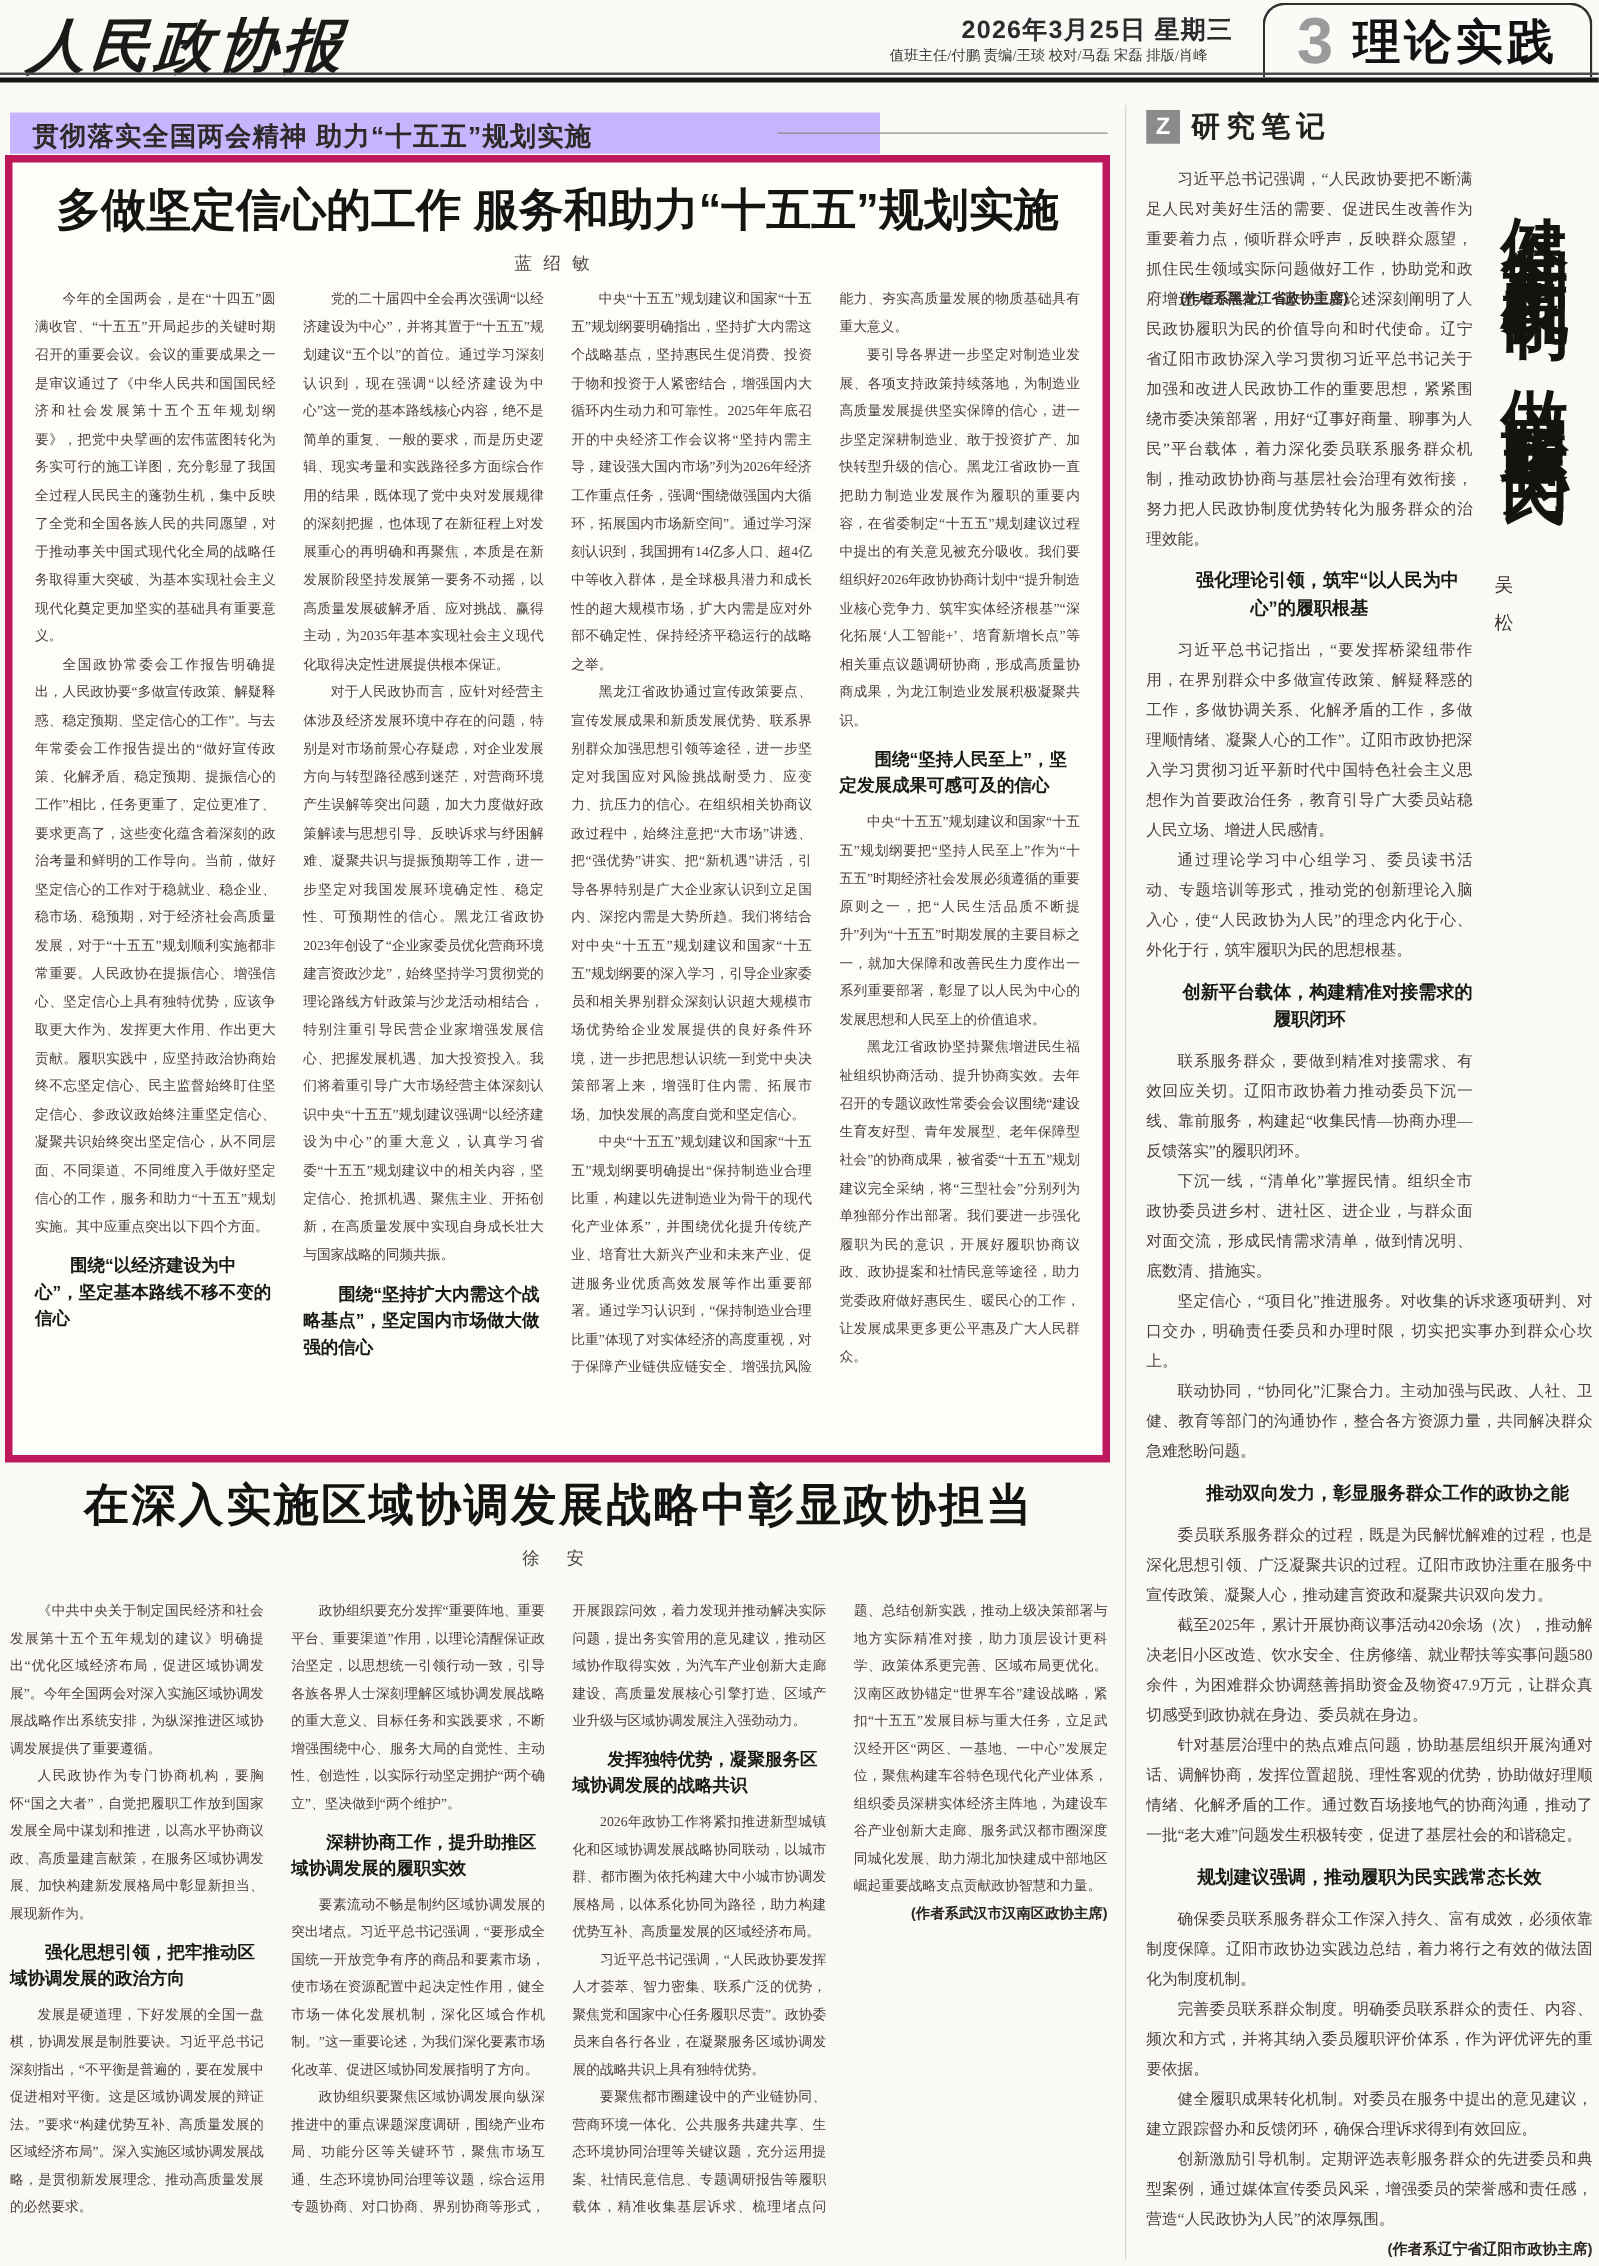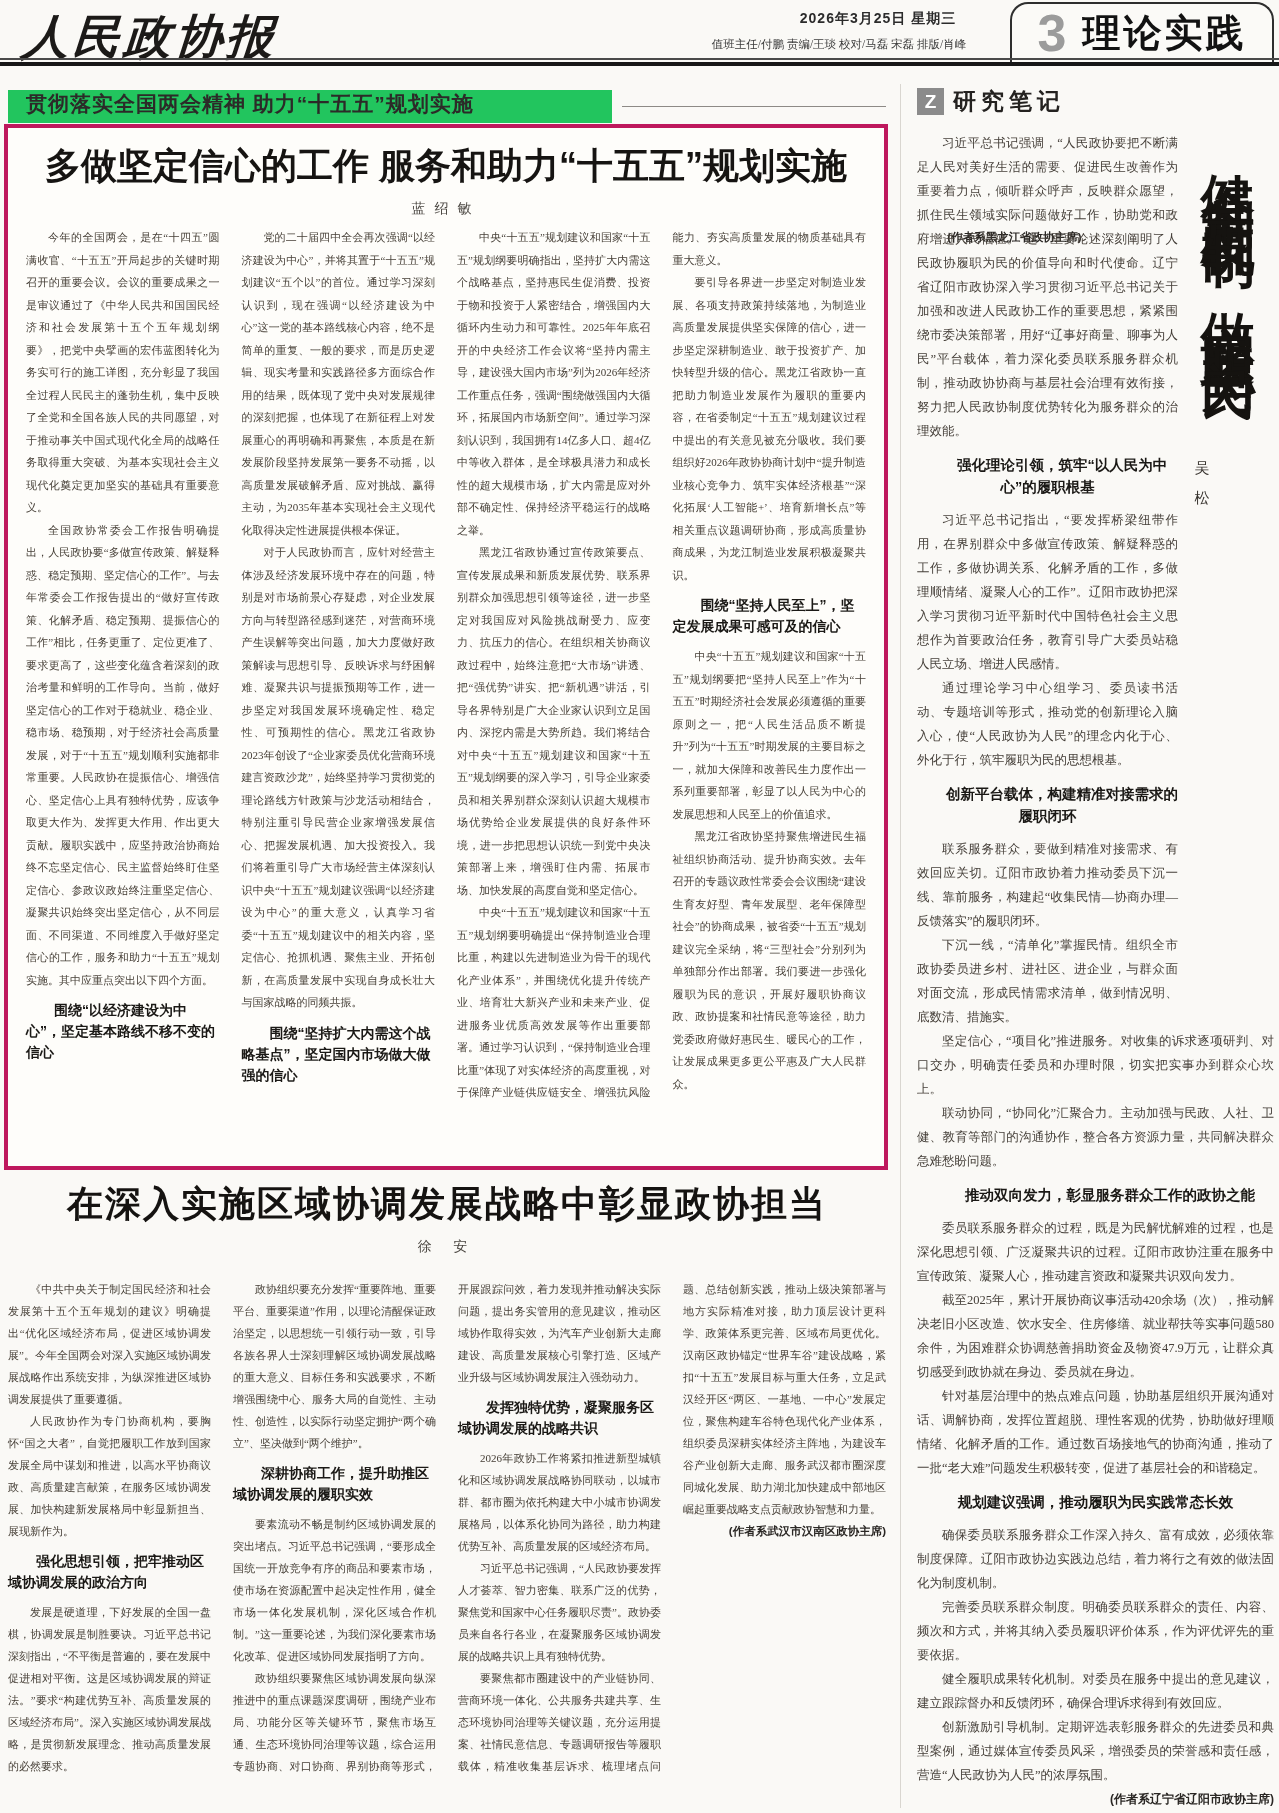--- a/index.html
+++ b/index.html
@@ -11,46 +11,46 @@
   
   .masthead{
     position:absolute;left:22px;top:6px;font-size:47px;font-weight:bold;
     font-style:italic;letter-spacing:4px;color:#1c1a18;transform:skewX(-4deg);
     font-family:"Liberation Serif",serif;
   }
   .rule-thin{position:absolute;left:0;top:58px;width:1279px;height:2px;background:#4a4a4a}
   .rule-thick{position:absolute;left:0;top:62px;width:1279px;height:4px;background:#171717}
   .date-line{
     position:absolute;left:748px;top:10px;width:260px;text-align:center;
-    font-size:14px;font-weight:bold;color:#2b2b2b;letter-spacing:1px;
+    font-size:20px;font-weight:bold;color:#2b2b2b;letter-spacing:1px;
     font-family:"Liberation Sans",sans-serif;
   }
   .staff-line{
     position:absolute;left:684px;top:37px;width:310px;text-align:center;
     font-size:11.5px;color:#3a3a3a;font-family:Liberation Serif, serif;
   }
   .page-tab{
     position:absolute;left:1010px;top:2px;width:264px;height:60px;
     border:2px solid #2e2e2e;border-bottom:none;border-radius:18px 18px 0 0;
     display:flex;align-items:center;justify-content:center;gap:16px;
     box-sizing:border-box;background:#fbfaf7;
   }
   .page-num{font-size:52px;line-height:52px;color:#9b9b9b;font-weight:bold;font-family:"Liberation Sans",sans-serif}
   .section-name{font-size:38px;font-weight:900;color:#121212;letter-spacing:3px;font-family:"Liberation Sans",sans-serif}
   
   .banner{
-    position:absolute;left:8px;top:90px;width:604px;height:33px;background:#22c55e;
-    display:flex;align-items:flex-start;padding-left:18px;box-sizing:border-box;
+    position:absolute;left:8px;top:90px;width:696px;height:33px;background:#c4b5fd;
+    display:flex;align-items:flex-end;padding-left:18px;box-sizing:border-box;
   }
   .banner-text{font-size:21px;font-weight:bold;color:#2c2a28;letter-spacing:1px;font-family:"Liberation Sans",sans-serif}
   .banner-line{position:absolute;left:622px;top:106px;width:264px;height:1px;background:#8d8a86}
   
   .red-box{
     position:absolute;left:4px;top:124px;width:884px;height:1046px;
-    border:4px solid #be185d;background:#fefdfa;box-sizing:border-box;
+    border:6px solid #be185d;background:#fefdfa;box-sizing:border-box;
     padding:14px 18px 8px;
   }
   .a1-headline{
     font-size:36px;font-weight:900;text-align:center;white-space:nowrap;
     color:#161412;font-family:"Liberation Sans",sans-serif;letter-spacing:0;
   }
   .byline{text-align:center;font-size:14px;letter-spacing:9px;margin:9px 0 8px;color:#4a4641}
   .cols{
     column-fill:auto;text-align:justify;color:#474038;
   }

